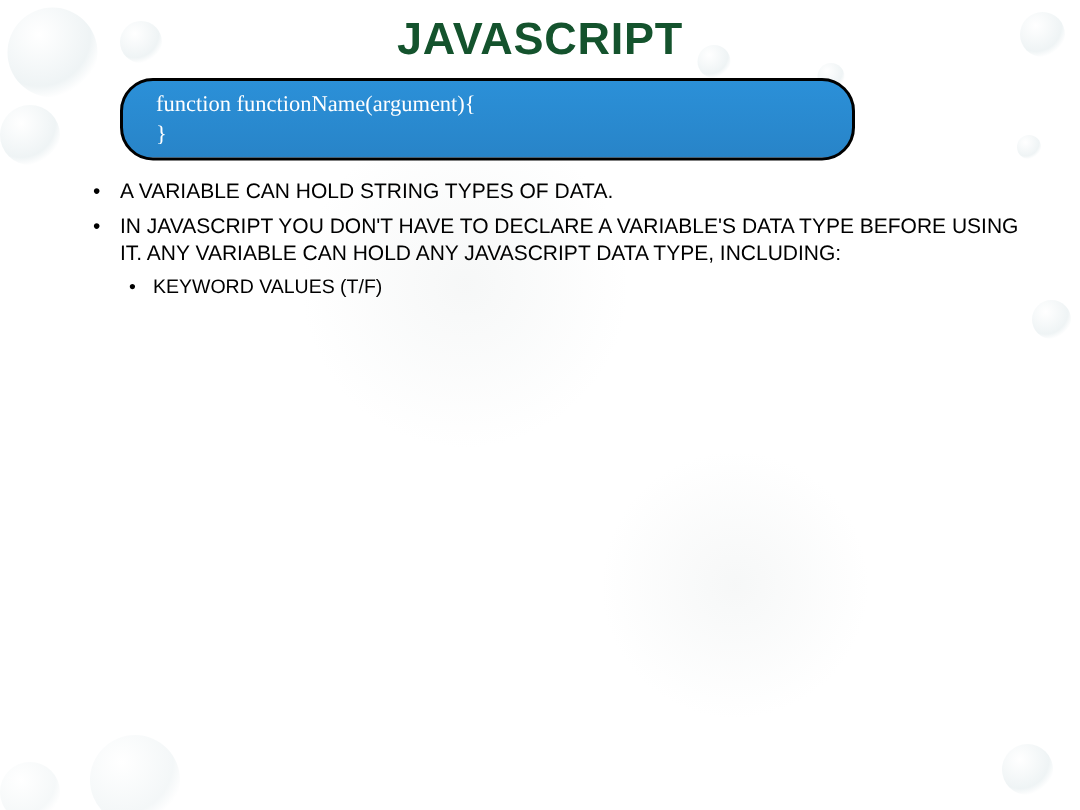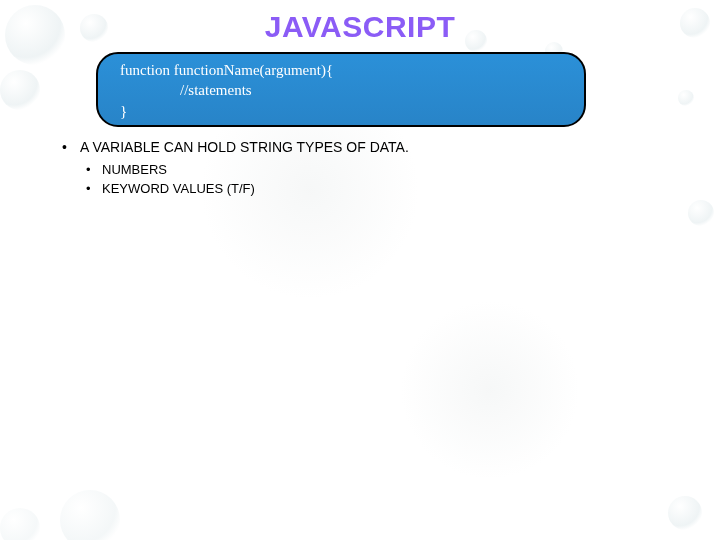--- a/index.html
+++ b/index.html
@@ -43,21 +43,21 @@
   }
   .s1 { width:220px; height:220px; top:80px; left:200px;}
   .s2 { width:180px; height:180px; top:300px; left:400px;}
 
   .title {
     text-align: center;
     font-size: 30px;
     font-weight: 600;
     padding-top: 10px;
     letter-spacing: 0.5px;
-    color: #8b5cf6;
+    color: #14532d;
   }
   .content {
     position: relative;
     padding: 4px 28px 0 22px;
     color: #000;
   }
   ul { list-style: none; margin: 0; padding: 0; }
   li.l1 {
     font-size: 19px;
     font-weight: 600;
@@ -103,21 +103,20 @@
     margin: 4px 0 12px 58px;
   }
   .codebox {
     background: #2a8fd6;
     background: linear-gradient(#2b90d8, #2884c8);
     border: 2px solid #000;
     border-radius: 22px;
     padding: 6px 22px 4px 22px;
     width: 490px;
     box-sizing: border-box;
-    margin-left: 16px;
   }
   .codebox .codeline {
     font-family: "Times New Roman", Times, serif;
     font-size: 15px;
     color: #ffffff;
     line-height: 1.35;
     white-space: pre;
   }
 </style>
 </head>
@@ -139,25 +138,24 @@
   <div class="shade s1"></div>
   <div class="shade s2"></div>
 
   <div class="title">JAVASCRIPT</div>
 
   <div class="content">
 
     <div class="codebox-wrap">
       <div class="codebox">
         <div class="codeline">function functionName(argument){</div>
-        <div class="codeline">                //statements</div>
         <div class="codeline">}</div>
       </div>
     </div>
 
     <ul>
       <li class="l3 bull">A VARIABLE CAN HOLD STRING TYPES OF DATA.</li>
+      <li class="l3 bull">IN JAVASCRIPT YOU DON'T HAVE TO DECLARE A VARIABLE'S DATA TYPE BEFORE USING IT. ANY VARIABLE CAN HOLD ANY JAVASCRIPT DATA TYPE, INCLUDING:</li>
 
-      <li class="l4 bull">NUMBERS</li>
       <li class="l4 bull">KEYWORD VALUES (T/F)</li>
     </ul>
   </div>
 </div>
 
 </body></html>

